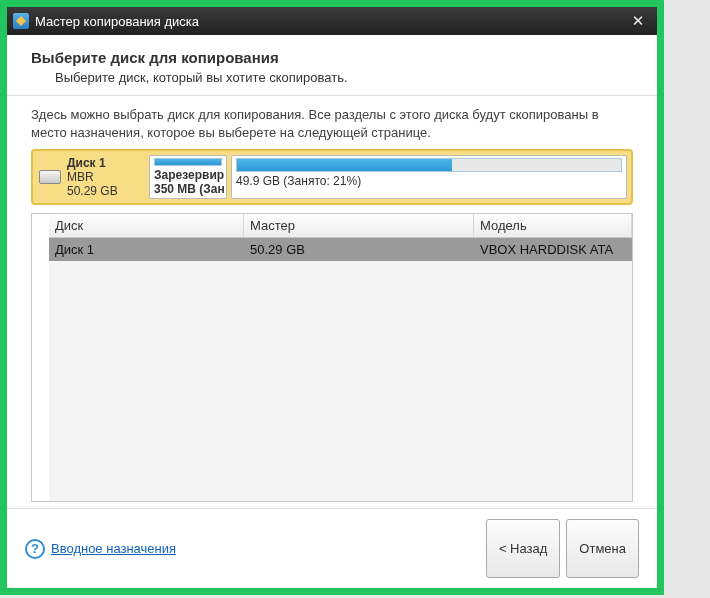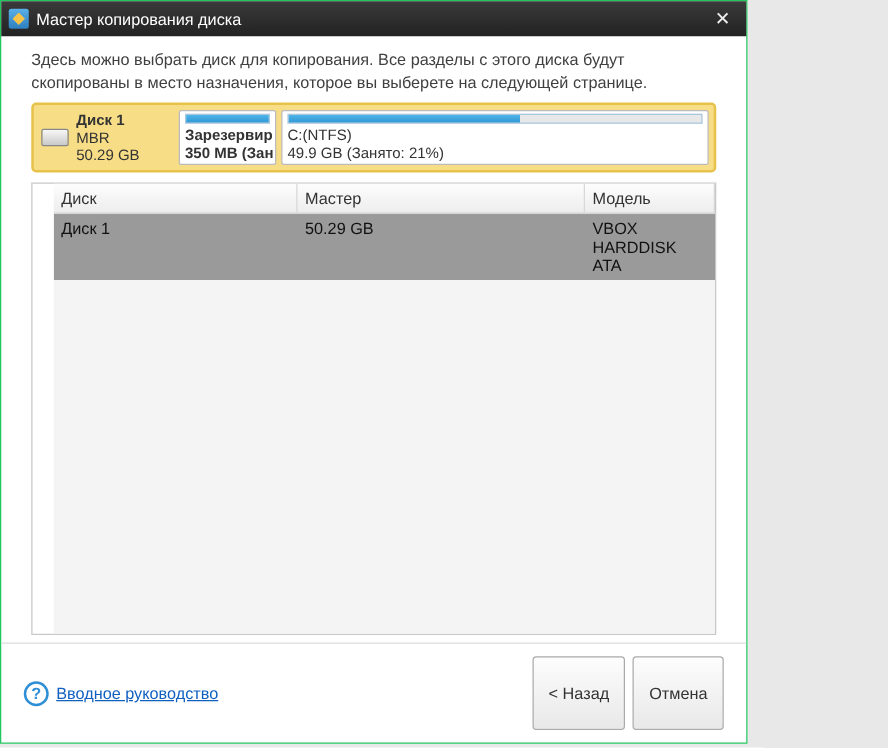--- a/index.html
+++ b/index.html
@@ -5,24 +5,24 @@
   * { box-sizing: border-box; margin: 0; padding: 0; }
   body {
     font-family: "Segoe UI", Tahoma, Arial, sans-serif;
     font-size: 13px;
     background: #e8e8e8;
     width: 710px;
     height: 598px;
     overflow: hidden;
   }
   .window {
-    width: 598px;
+    width: 664px;
     height: 595px;
     background: #fff;
-    border: 1px solid #22c55e;
+    border: 7px solid #22c55e;
     display: flex;
     flex-direction: column;
   }
   .titlebar {
     background: linear-gradient(#3a3a3a, #222);
     color: #fff;
     height: 28px;
     display: flex;
     align-items: center;
     padding: 0 6px;
@@ -205,20 +205,24 @@
 
 <div class="window">
 
   <div class="titlebar">
     <div class="app-icon"></div>
     <div>Мастер копирования диска</div>
     <div class="spacer"></div>
     <div class="close">✕</div>
   </div>
 
+  <div class="header">
+    <h1>Выберите диск для копирования</h1>
+    <p>Выберите диск, который вы хотите скопировать.</p>
+  </div>
 
   <div class="content">
     <div class="desc">Здесь можно выбрать диск для копирования. Все разделы с этого диска будут скопированы в место назначения, которое вы выберете на следующей странице.</div>
 
     <div class="disk-box">
       <div class="disk-label">
         <div class="disk-icon"></div>
         <div class="disk-label-text">
           <b>Диск 1</b><br>
           <span>MBR</span><br>
@@ -229,21 +233,20 @@
         <div class="bar">
           <div class="fill" style="width:100%"></div>
         </div>
         <div>Зарезервир</div>
         <div>350 MB (Зан</div>
       </div>
       <div class="part part2">
         <div class="bar">
           <div class="fill" style="width:56%"></div>
         </div>
-        <div>C:(NTFS)</div>
         <div>49.9 GB (Занято: 21%)</div>
       </div>
     </div>
 
     <div class="table-wrap">
       <div class="thead">
         <div class="cell col-disk">Диск</div>
         <div class="cell col-cap">Мастер</div>
         <div class="cell col-model">Модель</div>
       </div>
@@ -252,19 +255,19 @@
           <div class="cell col-disk">Диск 1</div>
           <div class="cell col-cap">50.29 GB</div>
           <div class="cell col-model">VBOX HARDDISK ATA</div>
         </div>
       </div>
     </div>
   </div>
 
   <div class="footer">
     <div class="help-icon">?</div>
-    <a class="help-link">Вводное руководство</a>
+    <a class="help-link">Вводное назначения</a>
     <div class="spacer"></div>
     <div class="btn">&lt; Назад</div>
     <div class="btn">Отмена</div>
   </div>
 
 </div>
 
 </body></html>

